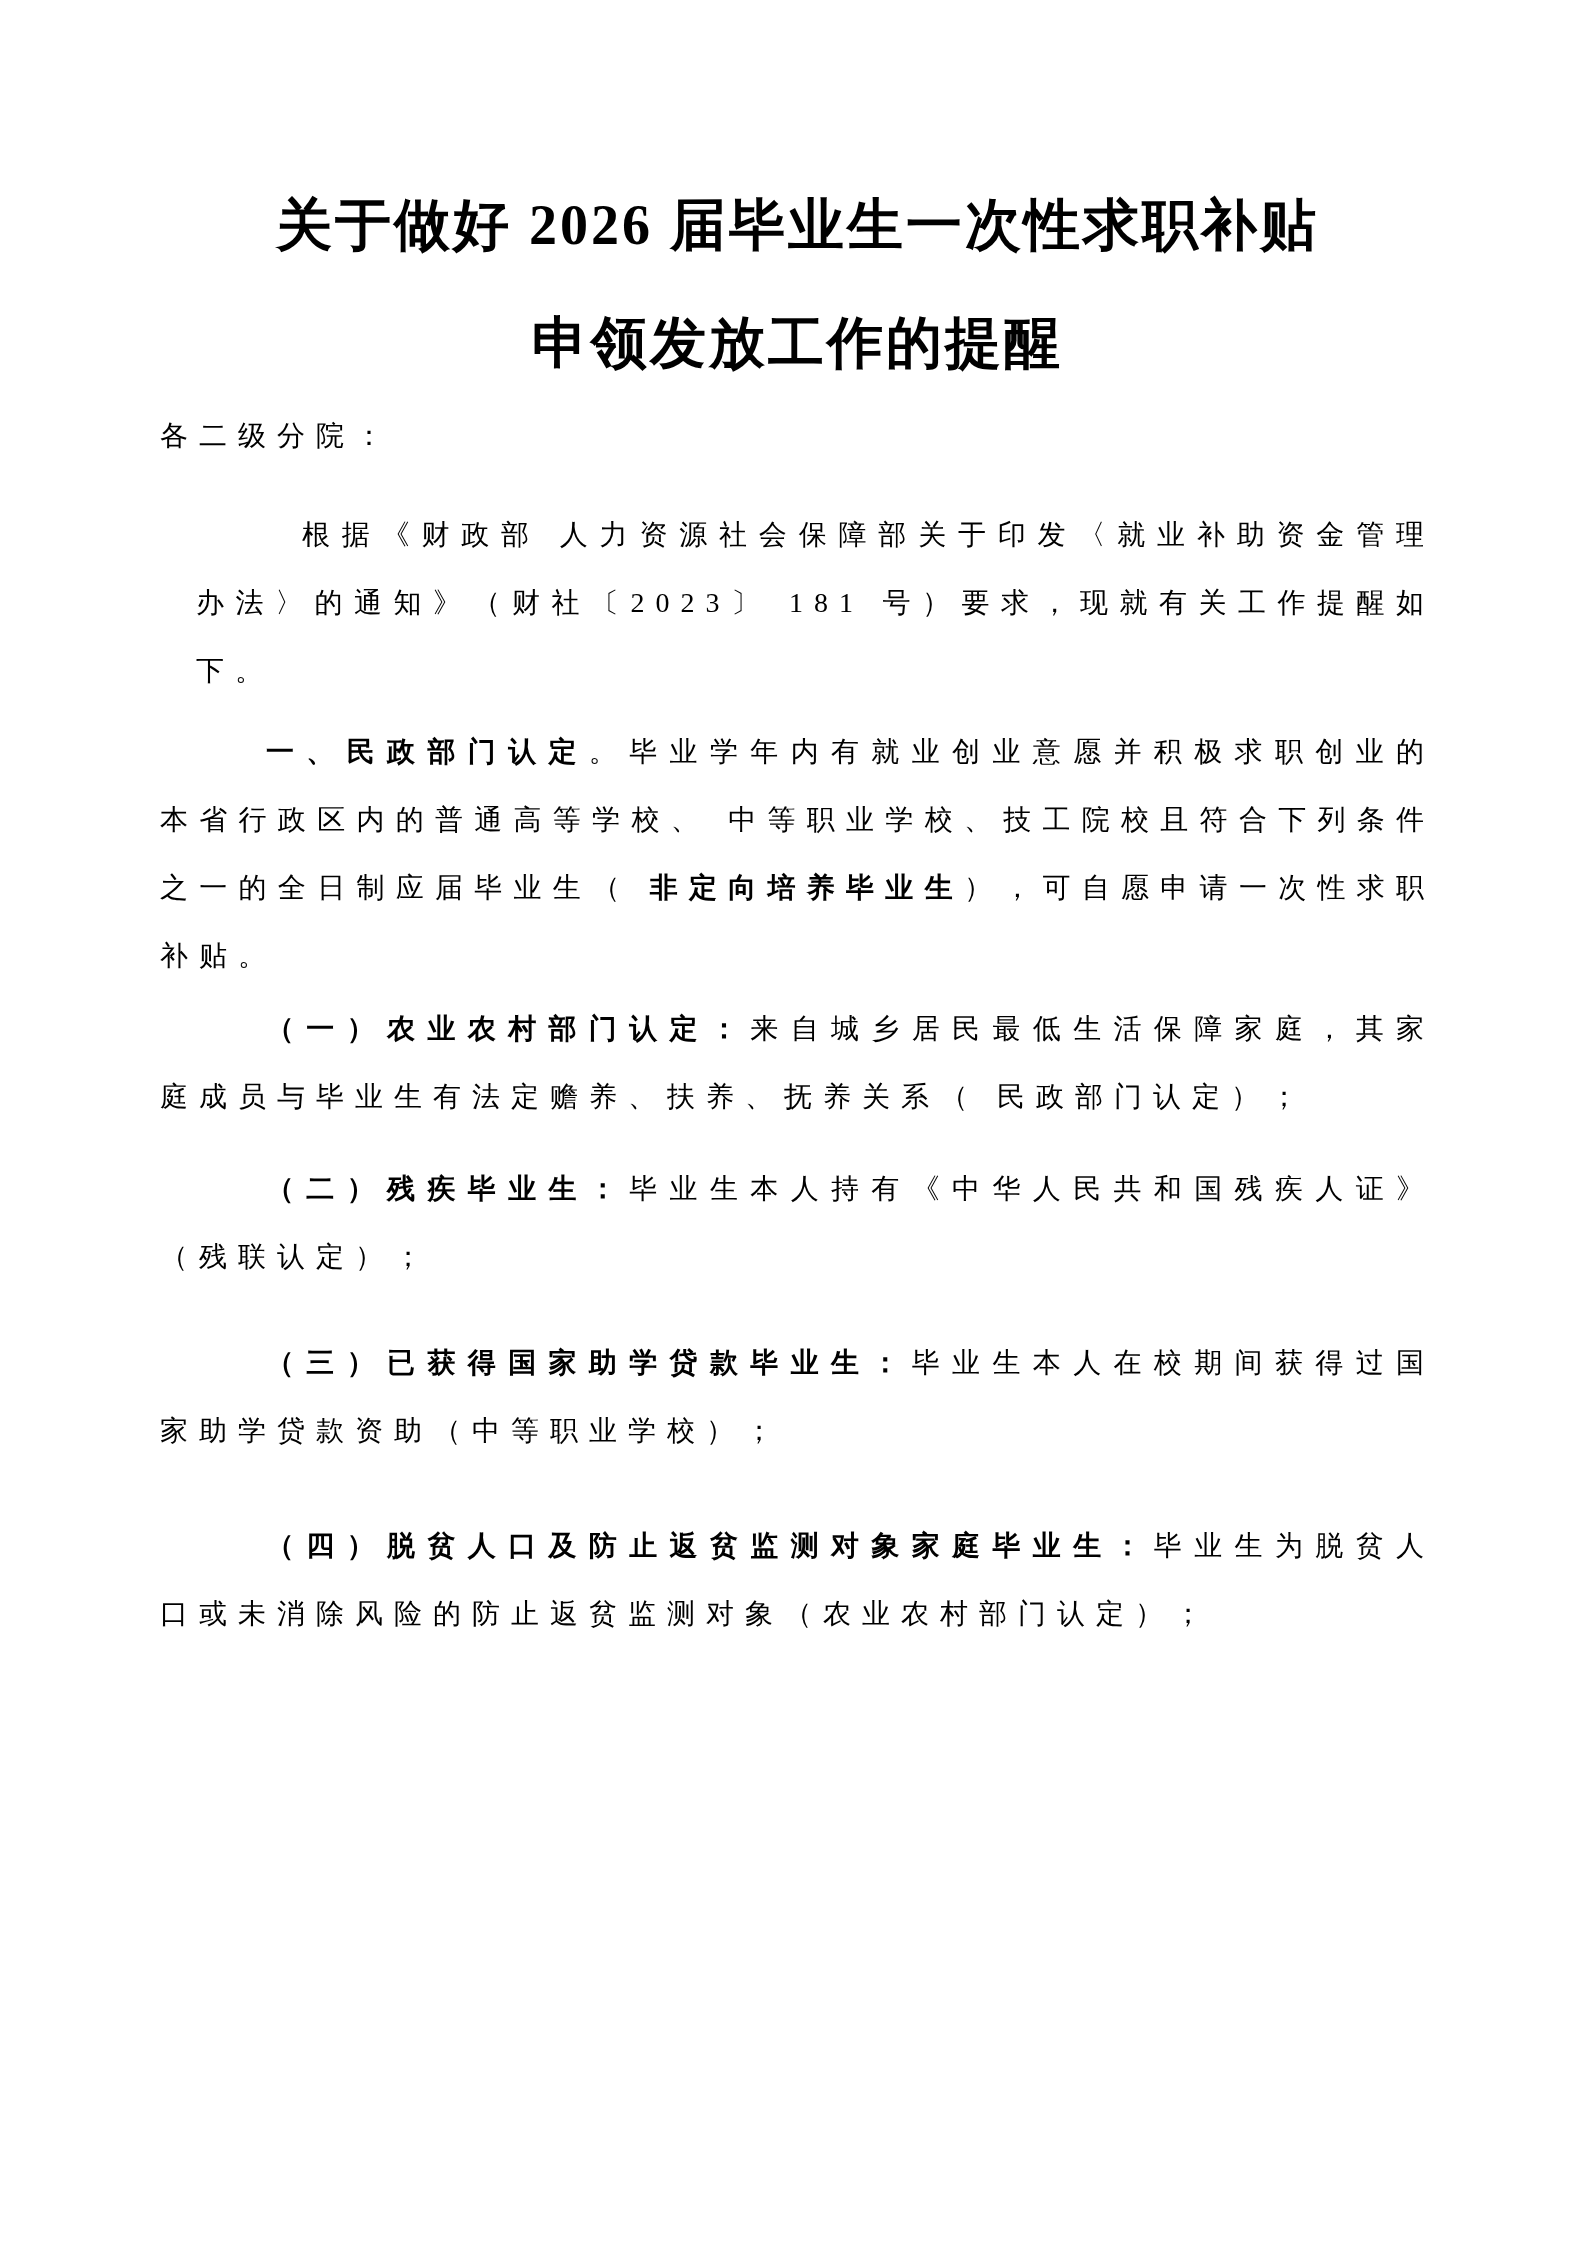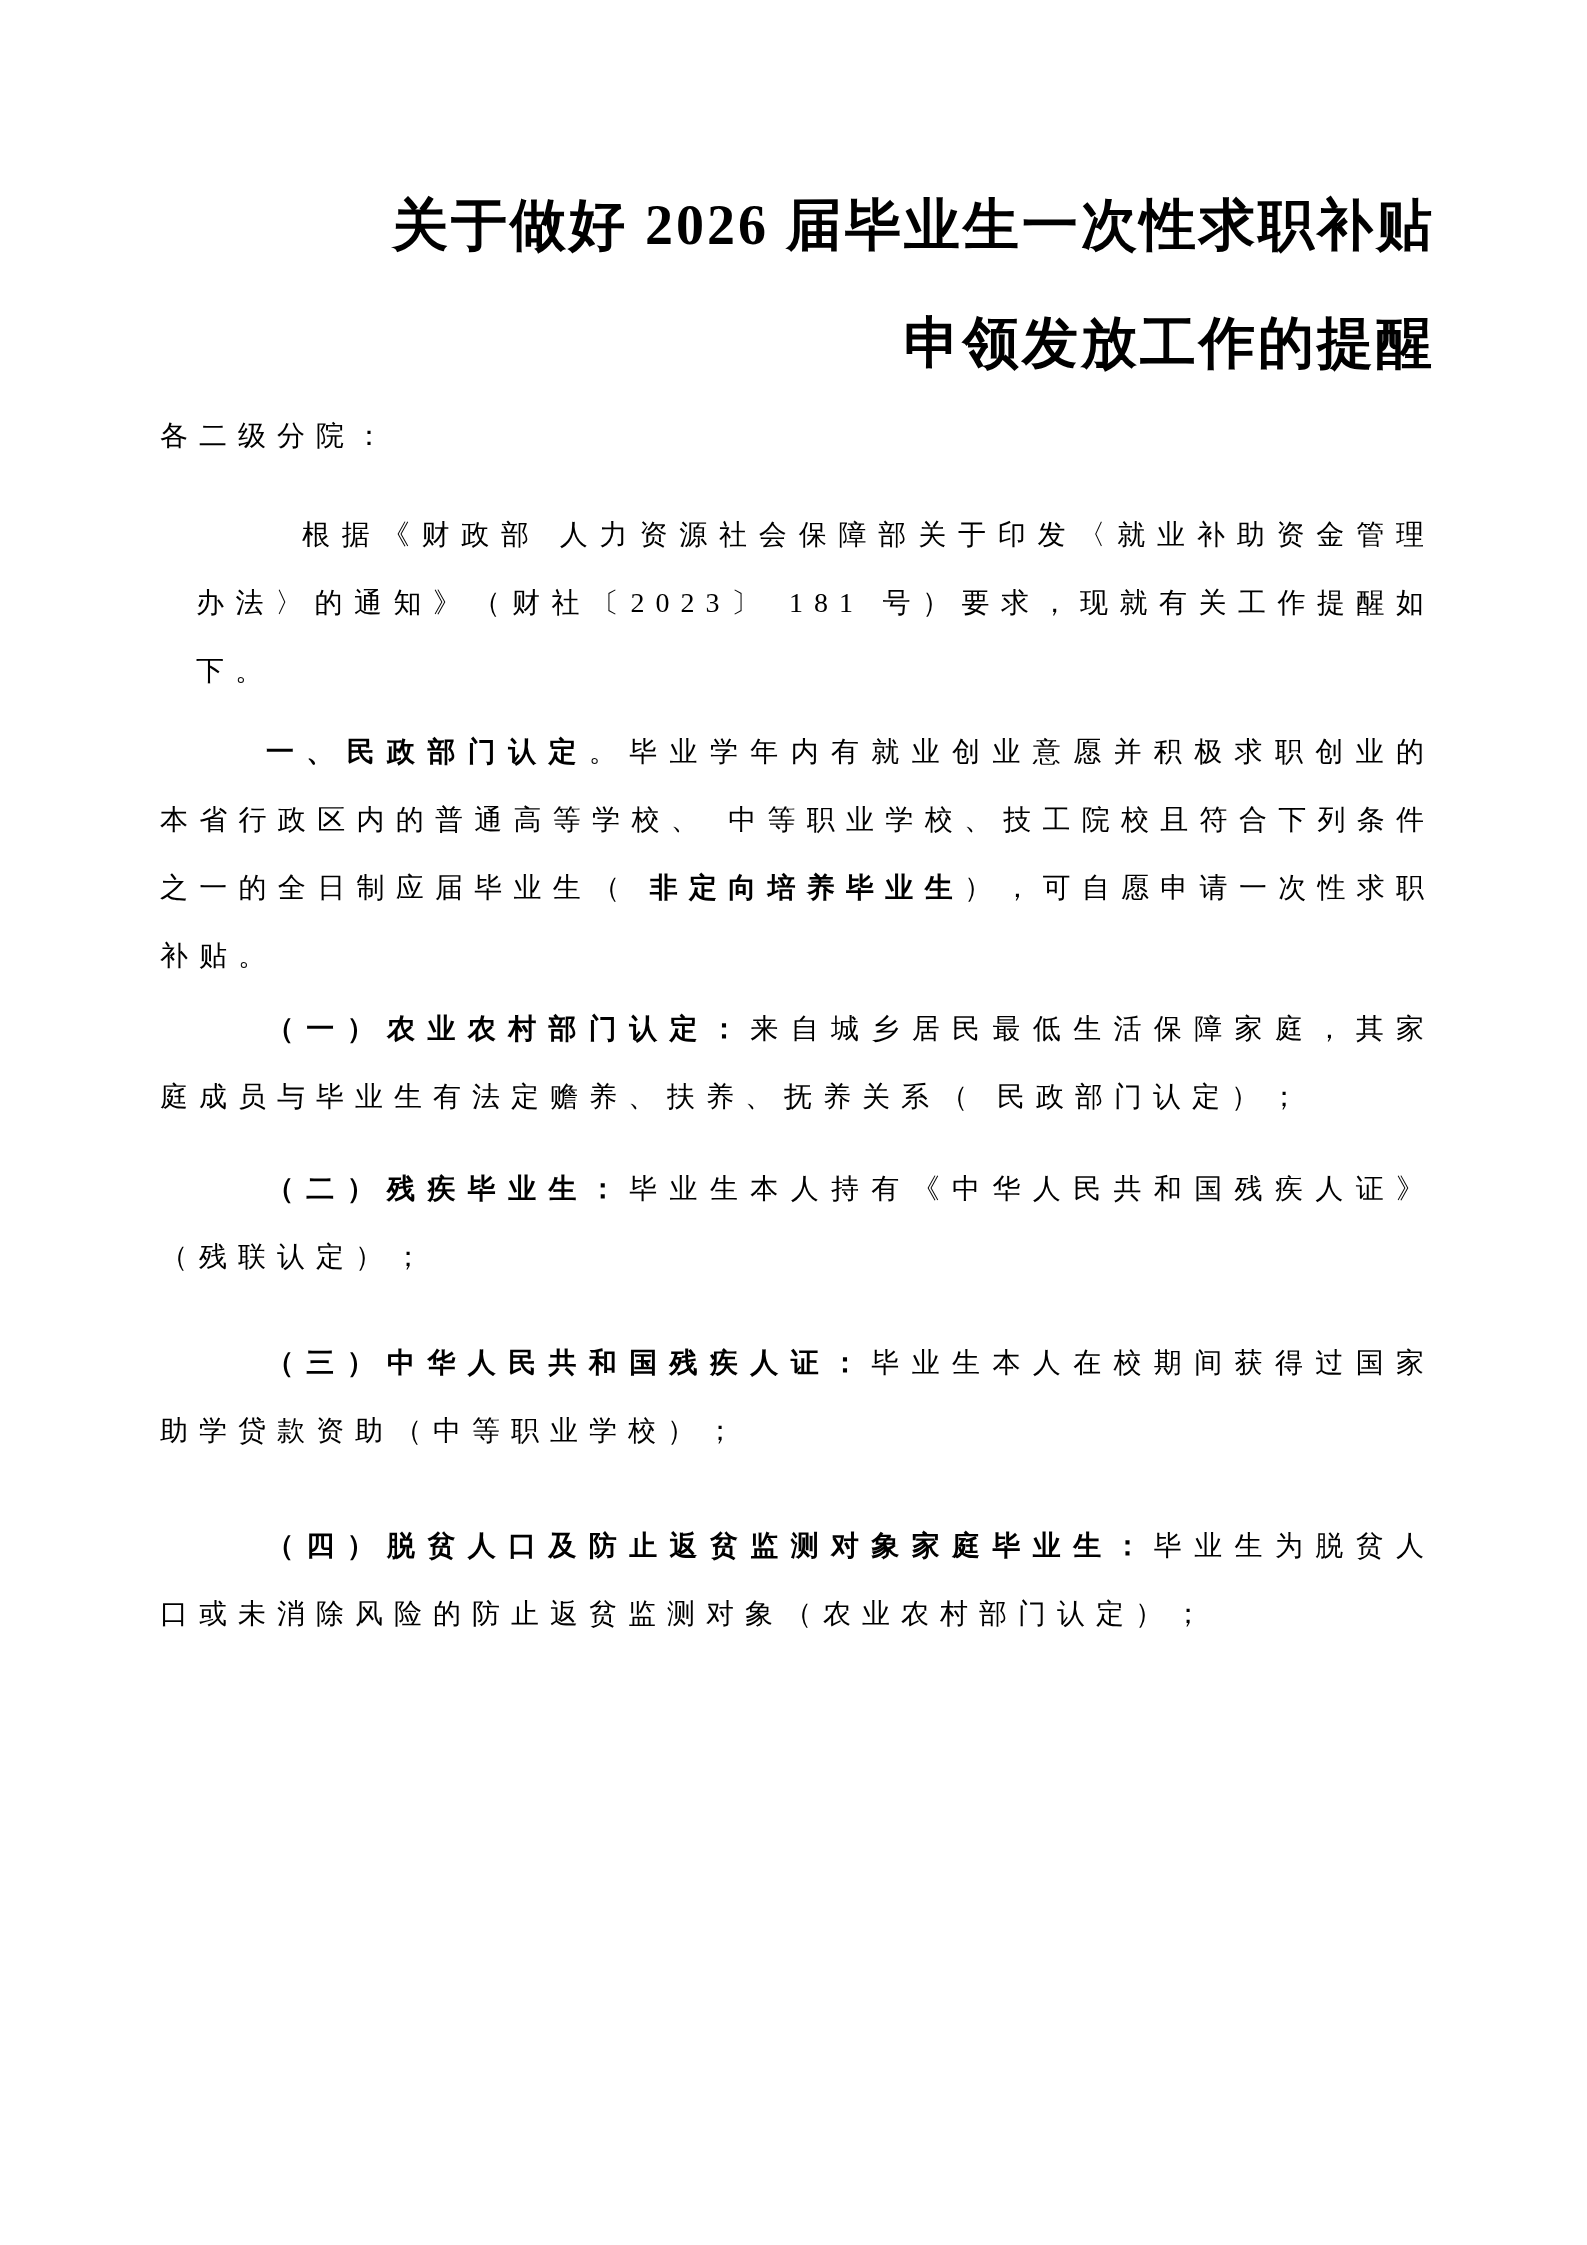--- a/index.html
+++ b/index.html
@@ -20,21 +20,21 @@
     background: #ffffff;
     overflow: hidden;
     box-sizing: border-box;
     padding: 166px 152px 0 160px;
   }
   .doc-title {
     margin: 0;
     font-size: 56px;
     line-height: 118px;
     font-weight: bold;
-    text-align: right;
+    text-align: center;
     letter-spacing: 3px;
   }
   .doc-body {
     font-size: 28px;
     line-height: 68px;
     letter-spacing: 11px;
   }
   .salutation {
     margin: 24px 0 0 0;
   }
@@ -64,17 +64,17 @@
       <div>关于做好 2026 届毕业生一次性求职补贴</div>
       <div>申领发放工作的提醒</div>
     </h1>
   <div class="doc-body">
     <p class="para salutation">各二级分院：</p>
     <div id="paragraphs">
         <p class="para indent"><span class="run">根据《财政部 人力资源社会保障部关于印发〈就业补助资金管理办法〉的通知》（财社〔2023〕 181 号）要求，现就有关工作提醒如下。</span></p>
         <p class="para indent"><span class="run-b">一、民政部门认定</span><span class="run">。毕业学年内有就业创业意愿并积极求职创业的本省行政区内的普通高等学校、 中等职业学校、技工院校且符合下列条件之一的全日制应届毕业生（ </span><span class="run-b">非定向培养毕业生</span><span class="run">），可自愿申请一次性求职补贴。</span></p>
         <p class="para indent"><span class="run-b">（一）农业农村部门认定：</span><span class="run">来自城乡居民最低生活保障家庭，其家庭成员与毕业生有法定赡养、扶养、抚养关系（ 民政部门认定）；</span></p>
         <p class="para indent"><span class="run-b">（二）残疾毕业生：</span><span class="run">毕业生本人持有《中华人民共和国残疾人证》（残联认定）；</span></p>
-        <p class="para indent"><span class="run-b">（三）中华人民共和国残疾人证：</span><span class="run">毕业生本人在校期间获得过国家助学贷款资助（中等职业学校）；</span></p>
+        <p class="para indent"><span class="run-b">（三）已获得国家助学贷款毕业生：</span><span class="run">毕业生本人在校期间获得过国家助学贷款资助（中等职业学校）；</span></p>
         <p class="para indent"><span class="run-b">（四）脱贫人口及防止返贫监测对象家庭毕业生：</span><span class="run">毕业生为脱贫人口或未消除风险的防止返贫监测对象（农业农村部门认定）；</span></p>
       </div>
   </div>
 </div>
 
 </body></html>

